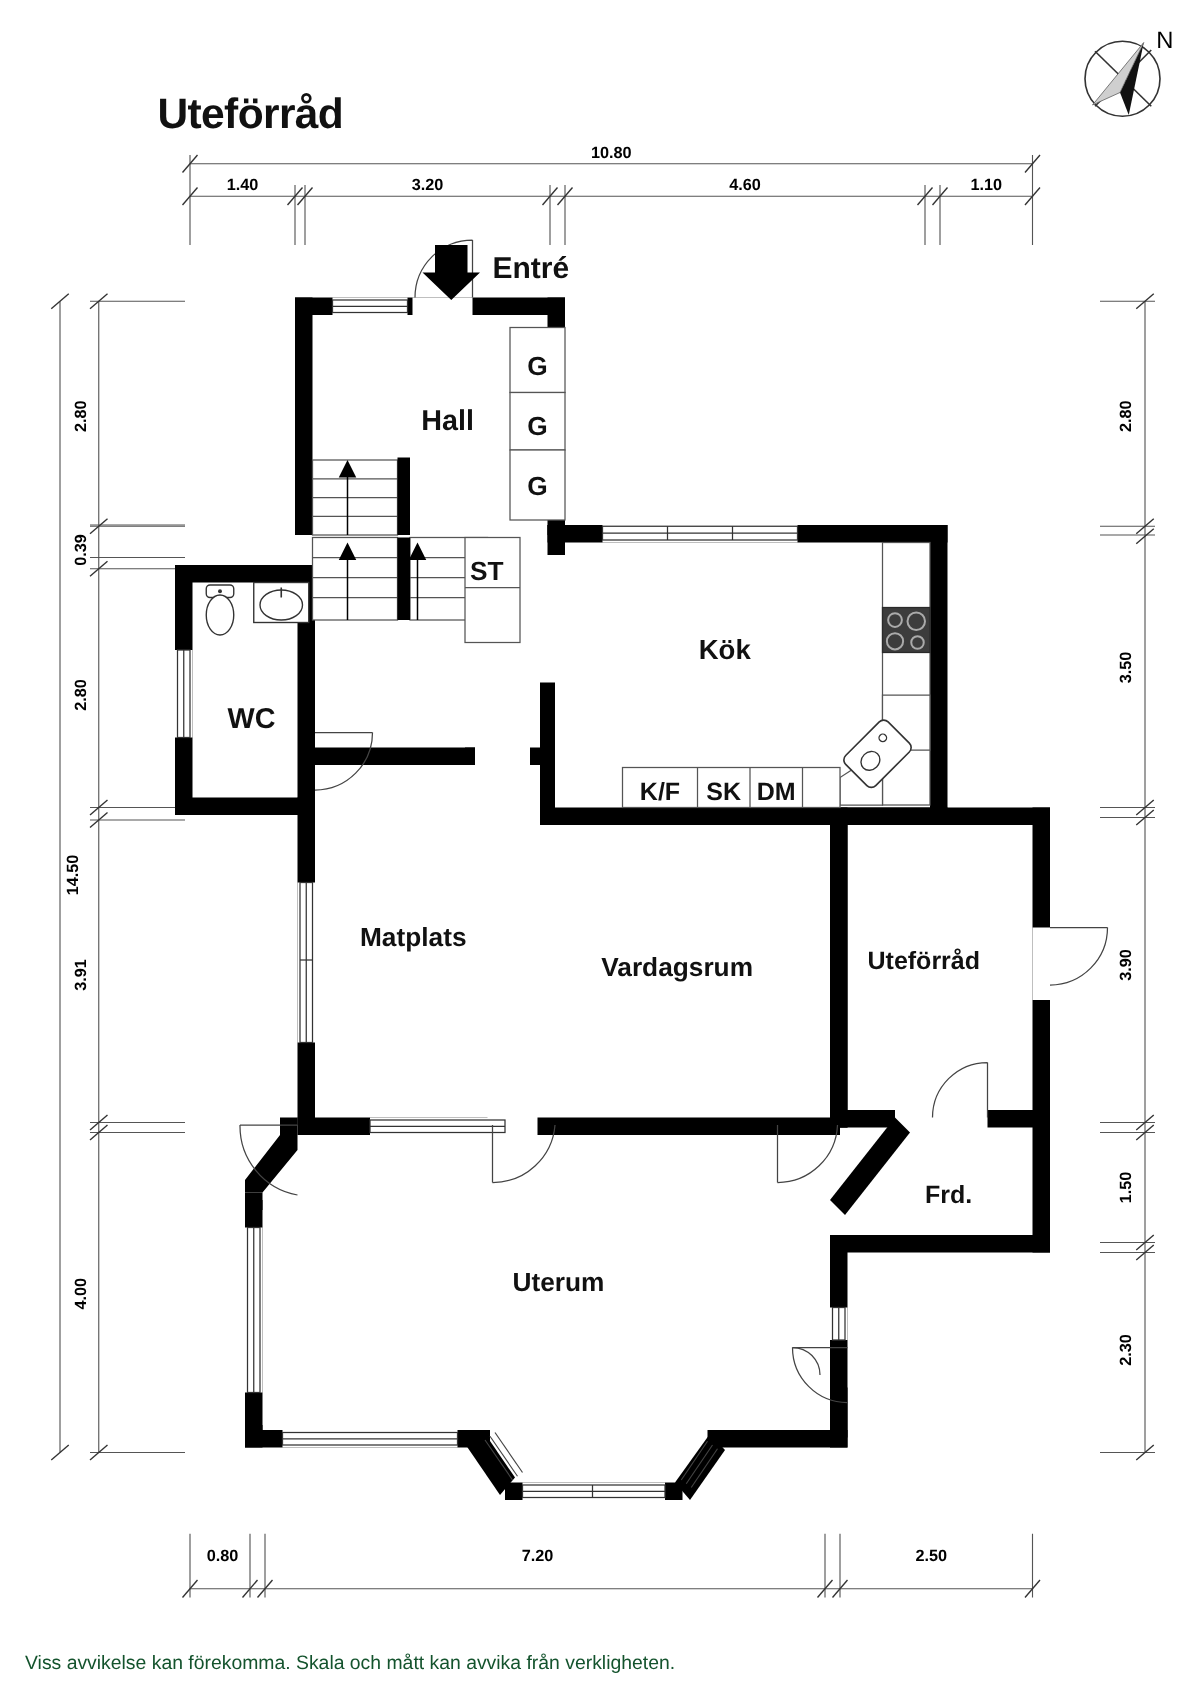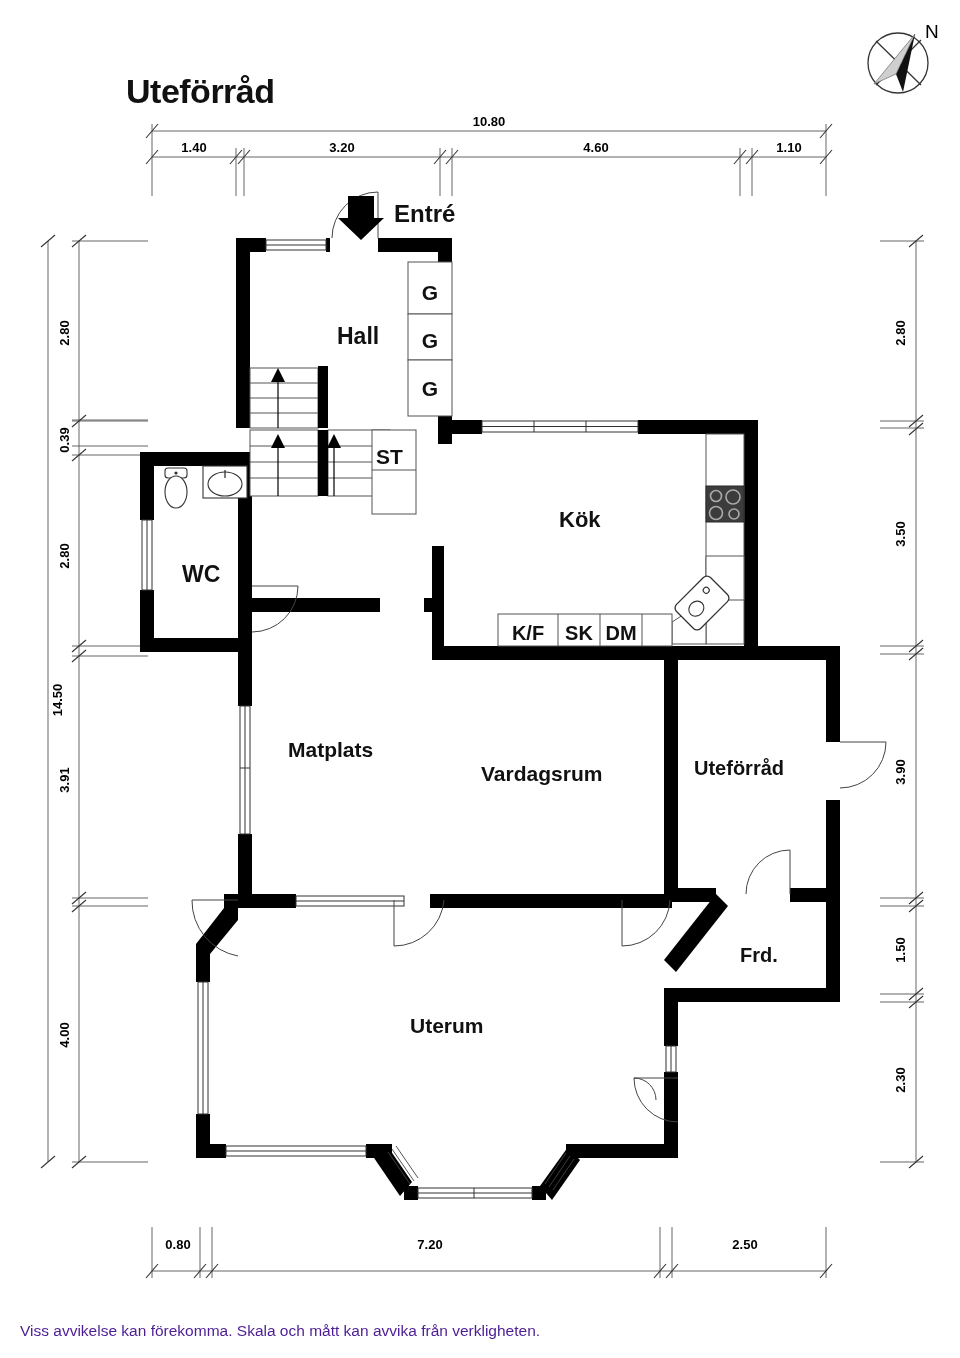--- a/index.html
+++ b/index.html
@@ -27,21 +27,21 @@
     font-size: 34px;
     font-weight: bold;
     letter-spacing: -0.5px;
     color: #111;
   }
   .footer-note {
     position: absolute;
     left: 20px;
     top: 1322px;
     font-size: 15.5px;
-    color: #4c1d95;
+    color: #14532d;
   }
   svg.plan-svg {
     position: absolute;
     left: 0;
     top: 0;
     width: 960px;
     height: 1358px;
   }
   .dim-text {
     font-family: "Liberation Sans", sans-serif;

